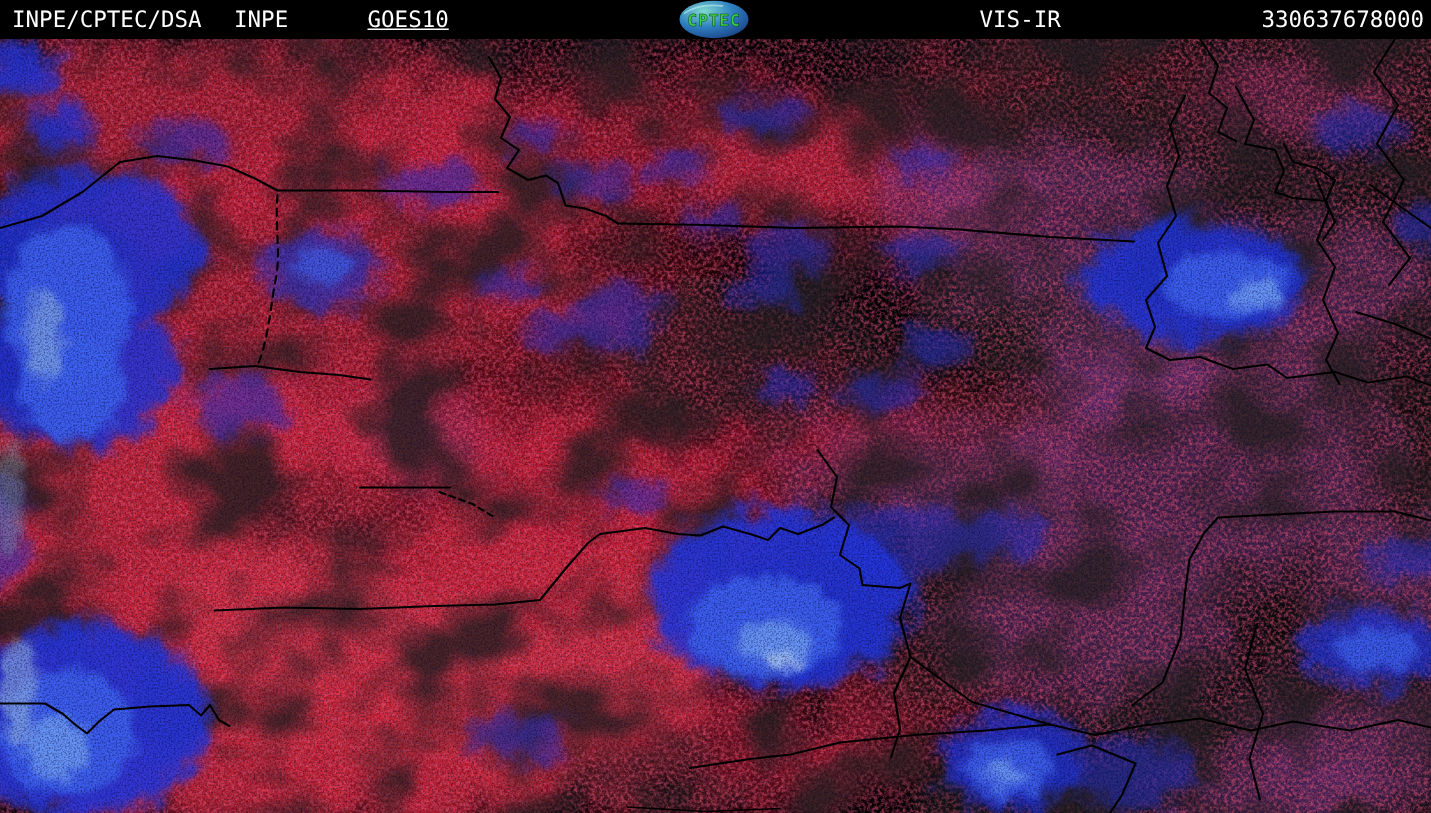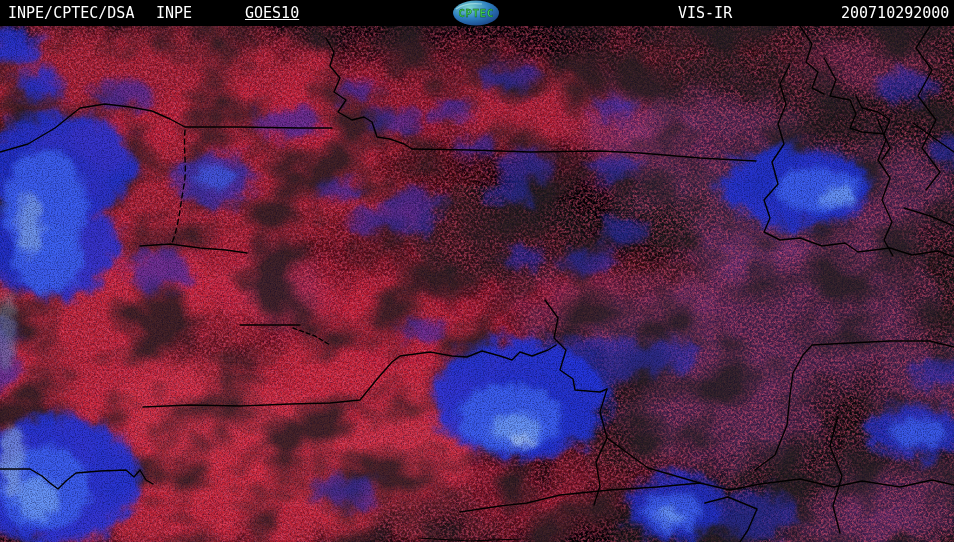--- a/index.html
+++ b/index.html
@@ -10,37 +10,37 @@
   .header{
     position:absolute;top:0;left:0;width:954px;height:26px;background:#000;z-index:5;
   }
   .header .htxt{
     position:absolute;top:4px;color:#fff;font-size:15px;line-height:18px;
     letter-spacing:0px;white-space:pre;
   }
   .h-agency{left:8px;}
   .h-noaa{left:156px;}
   .h-sat{left:245px;text-decoration:underline;}
-  .h-product{left:678px;}
+  .h-product{left:653px;}
   .h-time{left:841px;}
   .logo{position:absolute;left:452px;top:0px;width:48px;height:26px;}
   .satwrap{position:absolute;top:26px;left:0;width:954px;height:516px;}
   svg{display:block;}
 </style>
 </head>
 <body>
 
 <div class="stage">
 
   <div class="header">
     <span class="htxt h-agency">INPE/CPTEC/DSA</span>
     <span class="htxt h-noaa">INPE</span>
     <span class="htxt h-sat">GOES10</span>
     <span class="htxt h-product">VIS-IR</span>
-    <span class="htxt h-time">200710292000</span>
+    <span class="htxt h-time">330637678000</span>
 
     <svg class="logo" viewBox="0 0 48 26">
       <defs>
         <radialGradient id="lg" cx="0.35" cy="0.28" r="0.95">
           <stop offset="0" stop-color="#7fd8d0"></stop>
           <stop offset="0.45" stop-color="#2e7fc0"></stop>
           <stop offset="1" stop-color="#122a6e"></stop>
         </radialGradient>
       </defs>
       <ellipse cx="24" cy="13" rx="23" ry="12.5" fill="url(#lg)"></ellipse>

